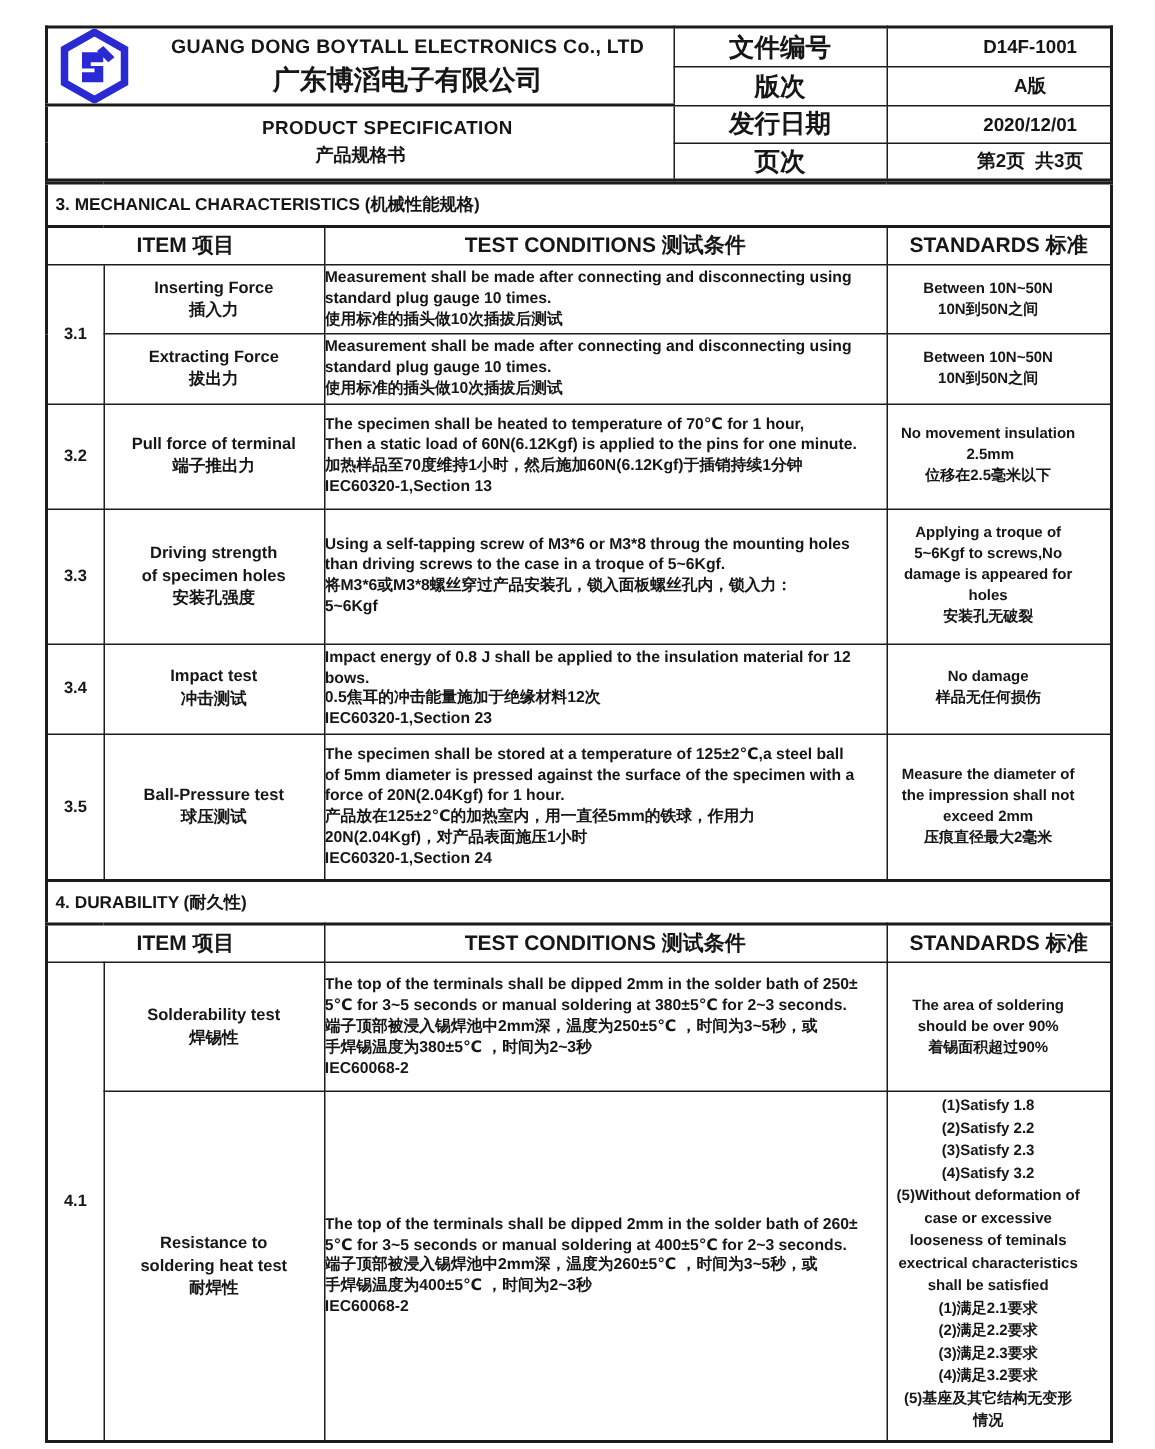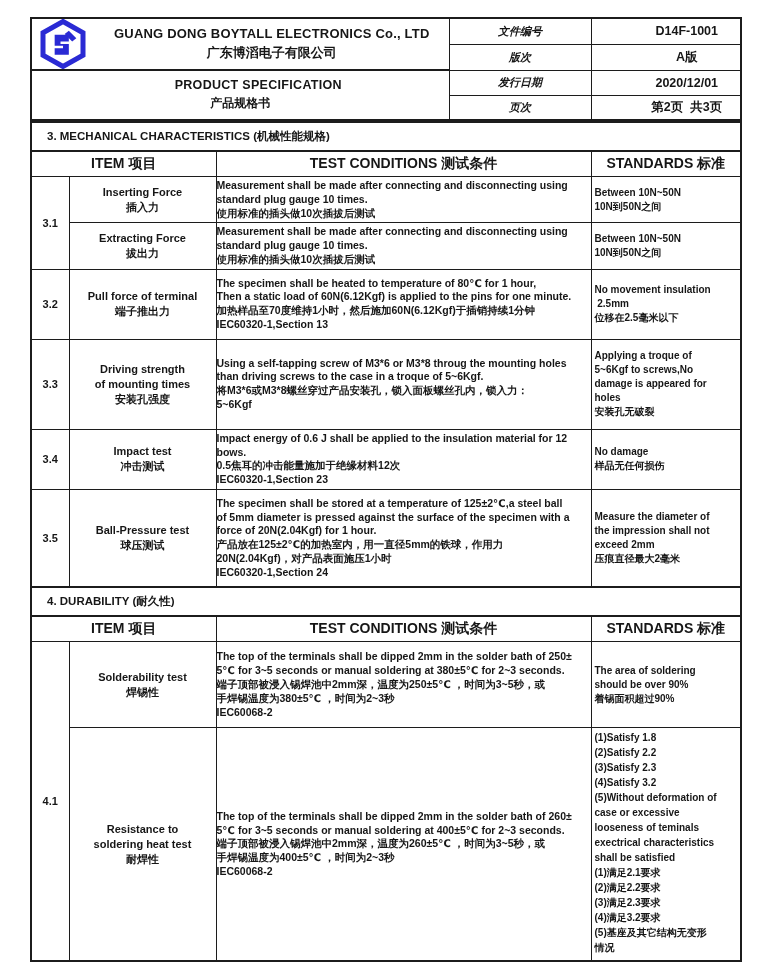--- a/index.html
+++ b/index.html
@@ -10,40 +10,40 @@
     -webkit-font-smoothing:antialiased;
   }
   .page{position:absolute;left:30px;top:17px;width:710px;}
   table{border-collapse:collapse;table-layout:fixed;width:710px;}
   td{border:1px solid #1c1c1c;padding:0;vertical-align:middle;overflow:hidden;}
   .t-outer{border:2px solid #1c1c1c;}
   
   .hd td{text-align:center;}
   .hd .co-cell{border-bottom:2px solid #1c1c1c;}
   .co-en{font-size:13px;letter-spacing:.2px;}
-  .co-cn{font-size:13px;margin-top:3px;}
+  .co-cn{font-size:18px;margin-top:3px;}
   .ps-en{font-size:12.5px;letter-spacing:.3px;padding-left:36px;}
   .ps-cn{font-size:12px;margin-top:3px;}
-  .meta-label{font-size:11px;font-style:italic;}
+  .meta-label{font-size:17px;}
   .meta-value{font-size:12.5px;white-space:pre;padding-left:42px;}
   .logo-wrap{display:flex;align-items:center;justify-content:flex-start;padding-left:6px;gap:11px;}
   .logo{width:50px;height:50px;flex:0 0 auto;margin-right:6px;}
   .co-block{flex:1;text-align:center;padding-right:10px;}
   
   .secbar{
-    font-size:11.5px;text-align:left;padding-left:15px;height:27px;
+    font-size:11.5px;text-align:left;padding-left:5px;height:27px;
     border-top:2px solid #1c1c1c;border-bottom:2px solid #1c1c1c;
   }
   
   .colhead{font-size:14px;text-align:center;height:24px;}
   
   .num{font-size:11px;text-align:center;}
   .item{font-size:11px;text-align:center;line-height:15px;}
   .cond{font-size:10.5px;text-align:left;padding:2px 2px 2px 0;line-height:13.8px;}
-  .std{font-size:10px;text-align:left;padding:2px 17px 2px 3px;line-height:14px;}
+  .std{font-size:10px;text-align:center;padding:2px 17px 2px 3px;line-height:14px;}
   .std .ln, .cond .ln{white-space:pre;}
   .vtop{vertical-align:top;}
   .std-long{line-height:15px;}
   .ln{white-space:pre;}
 </style>
 </head>
 <body>
 
 <div class="page">
 
@@ -142,37 +142,37 @@
           </td>
     </tr>
 
     <tr style="height:70px">
       <td class="num">3.2</td>
       <td class="item">
             <div class="ln">Pull force of terminal</div>
             <div class="ln">端子推出力</div>
           </td>
       <td class="cond">
-            <div class="ln">The specimen shall be heated to temperature of 80℃ for 1 hour,</div>
+            <div class="ln">The specimen shall be heated to temperature of 70℃ for 1 hour,</div>
             <div class="ln">Then a static load of 60N(6.12Kgf) is applied to the pins for one minute.</div>
             <div class="ln">加热样品至70度维持1小时，然后施加60N(6.12Kgf)于插销持续1分钟</div>
             <div class="ln">IEC60320-1,Section 13</div>
           </td>
       <td class="std">
             <div class="ln">No movement insulation</div>
             <div class="ln"> 2.5mm</div>
             <div class="ln">位移在2.5毫米以下</div>
           </td>
     </tr>
 
     <tr style="height:90px">
       <td class="num">3.3</td>
       <td class="item">
             <div class="ln">Driving strength</div>
-            <div class="ln">of mounting times</div>
+            <div class="ln">of specimen holes</div>
             <div class="ln">安装孔强度</div>
           </td>
       <td class="cond">
             <div class="ln">Using a self-tapping screw of M3*6 or M3*8 throug the mounting holes</div>
             <div class="ln">than driving screws to the case in a troque of 5~6Kgf.</div>
             <div class="ln">将M3*6或M3*8螺丝穿过产品安装孔，锁入面板螺丝孔内，锁入力：</div>
             <div class="ln">5~6Kgf</div>
           </td>
       <td class="std">
             <div class="ln">Applying a troque of</div>
@@ -183,21 +183,21 @@
           </td>
     </tr>
 
     <tr style="height:60px">
       <td class="num">3.4</td>
       <td class="item">
             <div class="ln">Impact test</div>
             <div class="ln">冲击测试</div>
           </td>
       <td class="cond">
-            <div class="ln">Impact energy of 0.6 J shall be applied to the insulation material for 12</div>
+            <div class="ln">Impact energy of 0.8 J shall be applied to the insulation material for 12</div>
             <div class="ln">bows.</div>
             <div class="ln">0.5焦耳的冲击能量施加于绝缘材料12次</div>
             <div class="ln">IEC60320-1,Section 23</div>
           </td>
       <td class="std">
             <div class="ln">No damage</div>
             <div class="ln">样品无任何损伤</div>
           </td>
     </tr>
 

